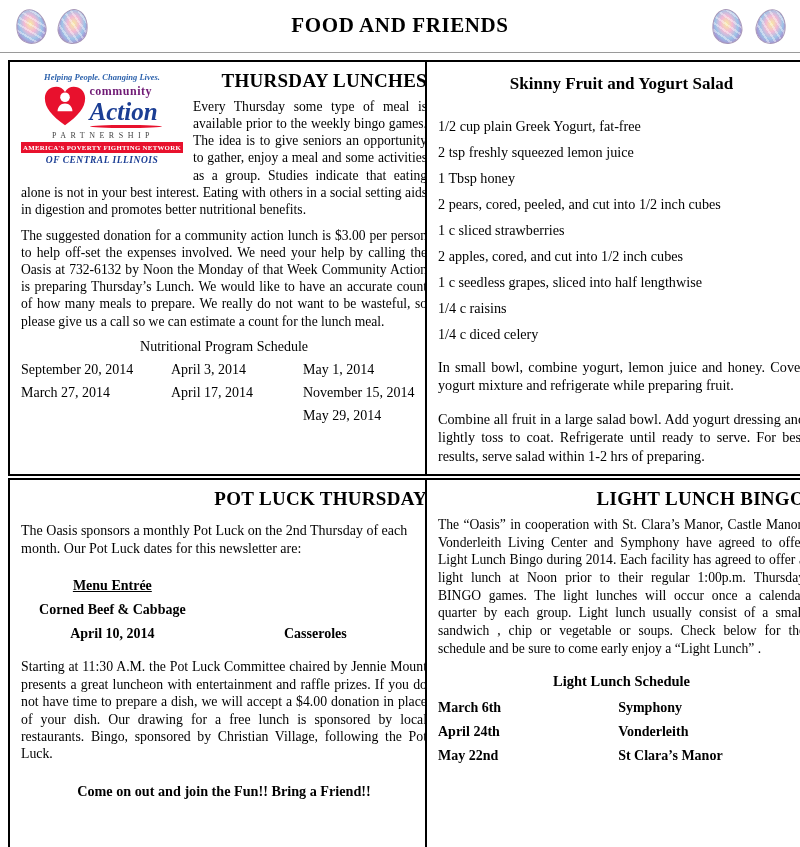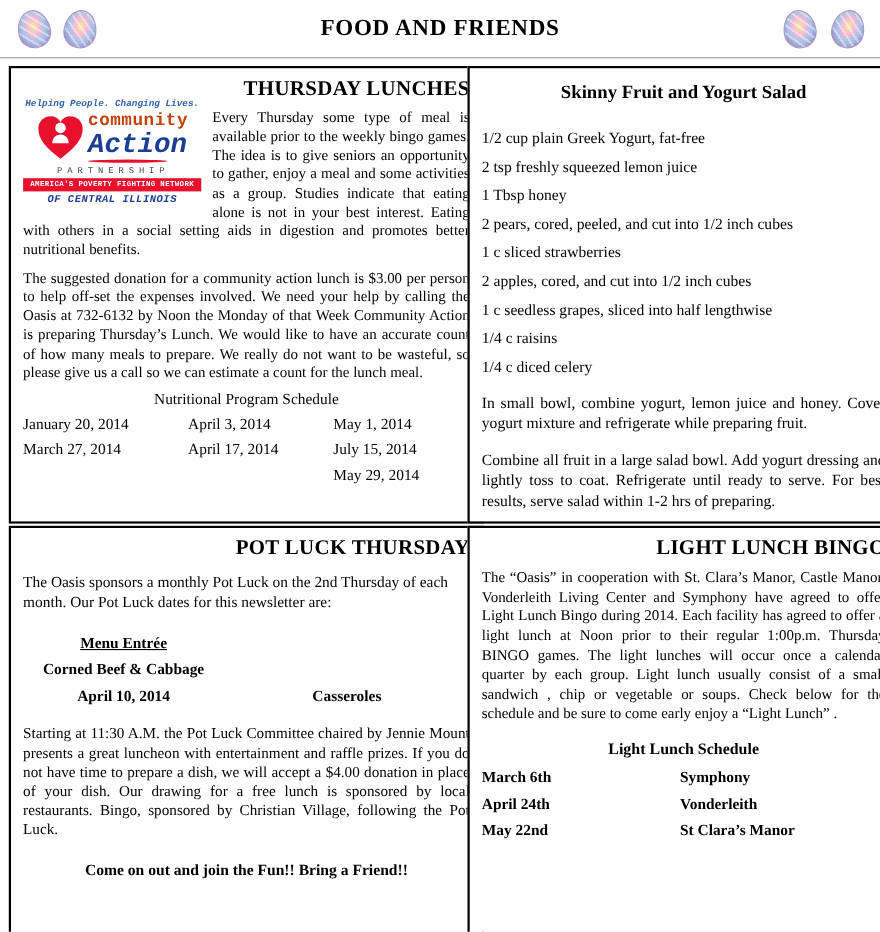--- a/index.html
+++ b/index.html
@@ -26,27 +26,27 @@
   .box{position:absolute;border:2px solid #000;background:#fff;padding:8px 11px;overflow:hidden;}
   .box-tl{left:8px;top:60px;width:406px;height:396px;}
   .box-tr{left:425px;top:60px;width:367px;height:396px;}
   .box-bl{left:8px;top:478px;width:406px;height:356px;}
   .box-br{left:425px;top:478px;width:367px;height:356px;}
   .box-title{margin:0 0 6px 0;text-align:right;font-size:19px;font-weight:700;letter-spacing:.3px;}
   .para{font-size:13.6px;line-height:1.26;margin:0 0 9px 0;}
   .justify{text-align:justify;}
 
   
-  .logo{float:left;width:162px;margin:19px 10px 4px 0;text-align:center;
-        font-family:Liberation Mono, monospace;}
+  .logo{float:left;width:162px;margin:2px 10px 4px 0;text-align:center;
+        font-family:Liberation Serif, serif;}
   .logo-tagline{font-size:8.5px;color:#2e63ad;font-weight:700;font-style:italic;margin-bottom:2px;}
   .logo-row{display:flex;align-items:center;justify-content:center;gap:3px;}
   .logo-heart{width:44px;height:42px;flex:0 0 auto;}
   .logo-words{text-align:left;}
-  .logo-community{display:block;font-size:16px;color:#c2410c;font-weight:700;letter-spacing:.5px;}
+  .logo-community{display:block;font-size:12px;color:#701a75;font-weight:700;letter-spacing:.5px;}
   .logo-action{display:block;font-size:25px;color:#1b3e94;font-weight:700;font-style:italic;line-height:1;}
   .logo-swoosh{display:block;height:3px;width:72px;background:#e8112d;border-radius:50%;margin-top:1px;}
   .logo-partnership{font-size:8px;letter-spacing:4.5px;color:#444;margin:3px 0 2px 2px;}
   .logo-banner{background:#e8112d;color:#fff;font-size:6.8px;font-weight:700;letter-spacing:.3px;padding:2px 1px;}
   .logo-region{font-size:9.5px;color:#1b3e94;font-weight:700;font-style:italic;margin-top:2px;letter-spacing:.5px;}
 
   
   .sched-title{text-align:center;font-size:14px;margin:2px 0 7px 0;clear:both;}
   .sched-grid{display:grid;grid-template-columns:150px 132px 1fr;row-gap:7px;font-size:14px;}
 
@@ -102,26 +102,26 @@
       </div>
       <div class="logo-partnership">PARTNERSHIP</div>
       <div class="logo-banner">AMERICA'S POVERTY FIGHTING NETWORK</div>
       <div class="logo-region">OF CENTRAL ILLINOIS</div>
     </div>
     <h2 class="box-title">THURSDAY LUNCHES</h2>
     <p class="para justify">Every Thursday some type of meal is available prior to the weekly bingo games. The idea is to give seniors an opportunity to gather, enjoy a meal and some activities as a group. Studies indicate that eating alone is not in your best interest. Eating with others in a social setting aids in digestion and promotes better nutritional benefits.</p>
     <p class="para justify">The suggested donation for a community action lunch is $3.00 per person to help off-set the expenses involved. We need your help by calling the Oasis at 732-6132 by Noon the Monday of that Week Community Action is preparing Thursday’s Lunch.  We would like to have an accurate count of how many meals to prepare. We really do not want to be wasteful, so please give us a call so we can estimate a count for the lunch meal.</p>
     <div class="sched-title">Nutritional Program Schedule</div>
     <div class="sched-grid">
-      <span>January 20, 2014</span>
+      <span>September 20, 2014</span>
       <span>April 3, 2014</span>
       <span>May 1, 2014</span>
       <span>March 27, 2014</span>
       <span>April 17, 2014</span>
-      <span>July 15, 2014</span>
+      <span>November 15, 2014</span>
       <span></span>
       <span></span>
       <span>May 29, 2014</span>
     </div>
   </section>
 
   <section class="box box-tr">
     <h2 class="recipe-title">Skinny Fruit and Yogurt Salad</h2>
     <p class="ingredient">1/2 cup plain Greek Yogurt, fat-free</p>
     <p class="ingredient">2 tsp freshly squeezed lemon juice</p>

